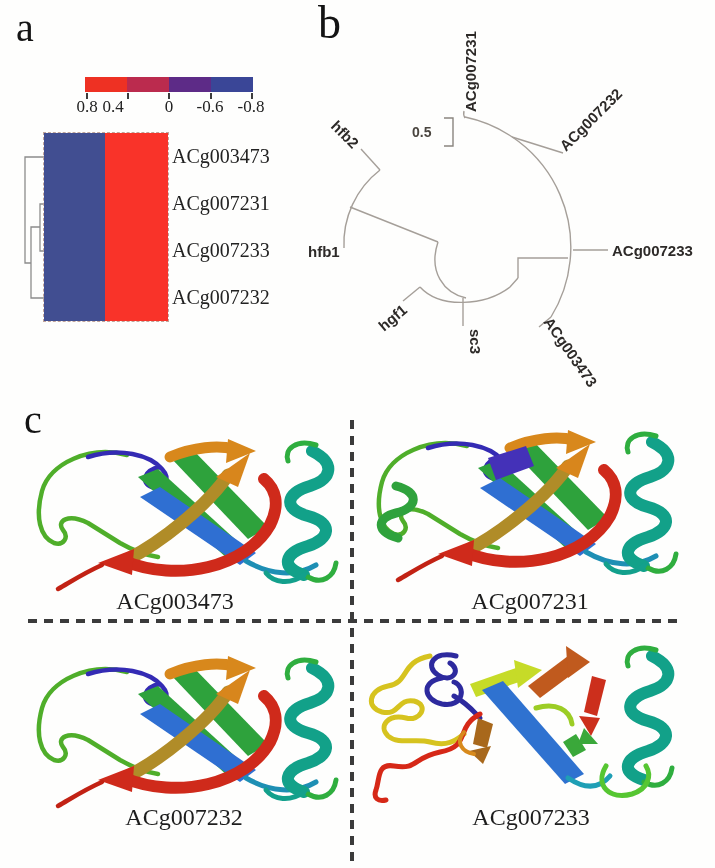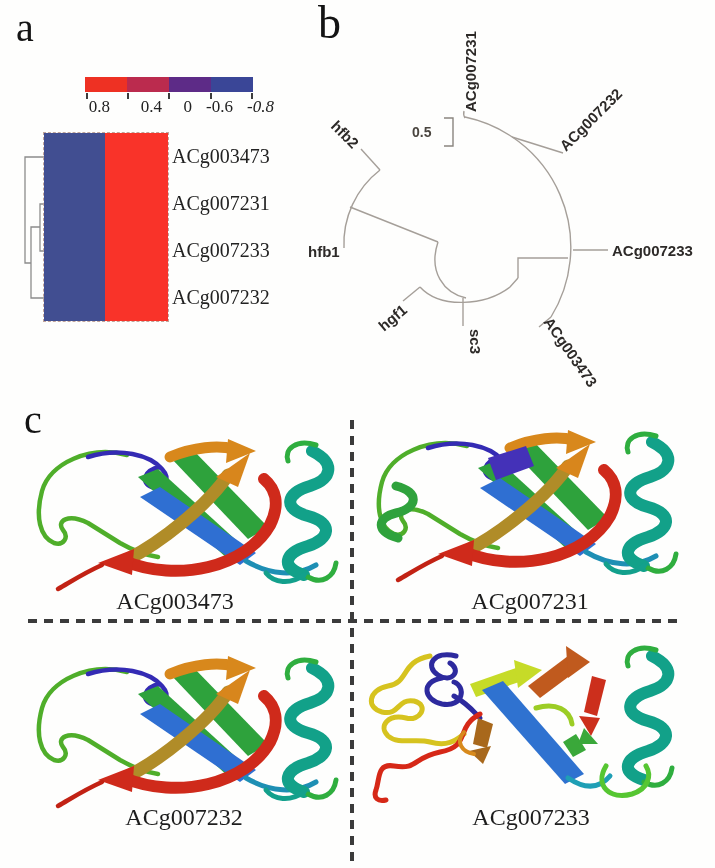--- a/index.html
+++ b/index.html
@@ -4,21 +4,21 @@
 <style>
   html,body{margin:0;padding:0;background:#ffffff;}
   #fig{position:relative;width:715px;height:868px;background:#fefefd;overflow:hidden;
        font-family:"Liberation Serif",serif;color:#1c1c1c;}
   .abs{position:absolute;}
   .panel-letter{font-family:"Liberation Serif",serif;color:#141414;}
   
   #colorbar{left:85px;top:77px;width:168px;height:15px;display:flex;}
   #colorbar div{flex:1 1 0;}
   .cbtick{width:2px;height:6px;background:#3c3c3c;top:93px;}
-  .cbnum{top:97px;width:46px;text-align:right;font-size:17px;color:#222;}
+  .cbnum{top:97px;width:46px;text-align:center;font-size:17px;color:#222;}
   #hm{left:44px;top:133px;width:124px;height:188px;display:flex;outline:1px dashed #c0a49a;}
   #hm .hmcol{height:100%;}
   .rowlab{left:172px;width:130px;height:24px;font-size:20px;color:#222;}
   
   .dash-h{left:28px;top:619px;width:655px;height:4px;
           background:repeating-linear-gradient(90deg,#3b3b3b 0 9px,transparent 9px 16px);}
   .dash-v{left:350px;top:420px;width:4px;height:446px;
           background:repeating-linear-gradient(180deg,#3b3b3b 0 9px,transparent 9px 16px);}
   .protlab{width:220px;text-align:center;font-size:24px;color:#1d1d1d;}
   svg{overflow:visible;}
@@ -37,24 +37,24 @@
     <div style="background:#bb2b4e;"></div>
     <div style="background:#5d2b87;"></div>
     <div style="background:#3a4697;"></div>
   </div>
   <div class="abs cbtick" style="left:86px;"></div>
   <div class="abs cbtick" style="left:127px;"></div>
   <div class="abs cbtick" style="left:168px;"></div>
   <div class="abs cbtick" style="left:210px;"></div>
   <div class="abs cbtick" style="left:251px;"></div>
   <div class="abs cbnum" style="left:64px;">0.8</div>
-  <div class="abs cbnum" style="left:116px;">0.4</div>
+  <div class="abs cbnum" style="left:90px;">0.4</div>
   <div class="abs cbnum" style="left:146px;">0</div>
   <div class="abs cbnum" style="left:187px;">-0.6</div>
-  <div class="abs cbnum" style="left:228px;font-style:italic;">-0.8</div>
+  <div class="abs cbnum" style="left:228px;">-0.8</div>
 
   <svg class="abs" style="left:20px;top:130px;" width="26" height="195" viewBox="0 0 26 195">
     <path d="M24,27 H5 V133 H11 V97 H20 V74 H24 M20,97 V121 H24 M11,133 V168 H24" fill="none" stroke="#8c8c8c" stroke-width="1.3"></path>
   </svg>
 
   <div class="abs" id="hm">
     <div class="hmcol" style="width:61px;background:#414e91;"></div>
     <div class="hmcol" style="width:63px;background:#f93329;"></div>
   </div>
   <div class="abs rowlab" style="top:145px;">ACg003473</div>

